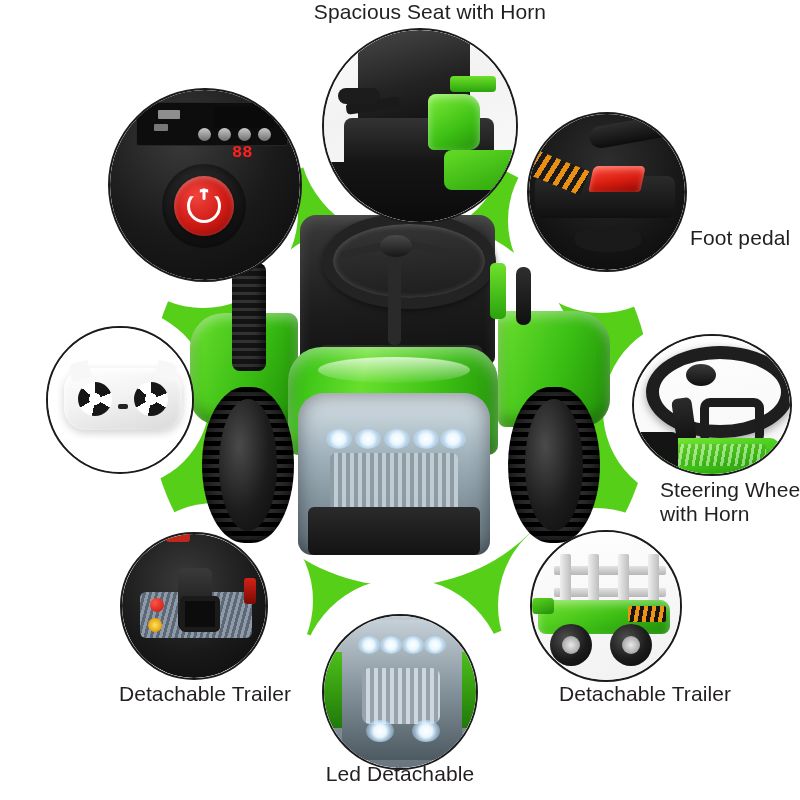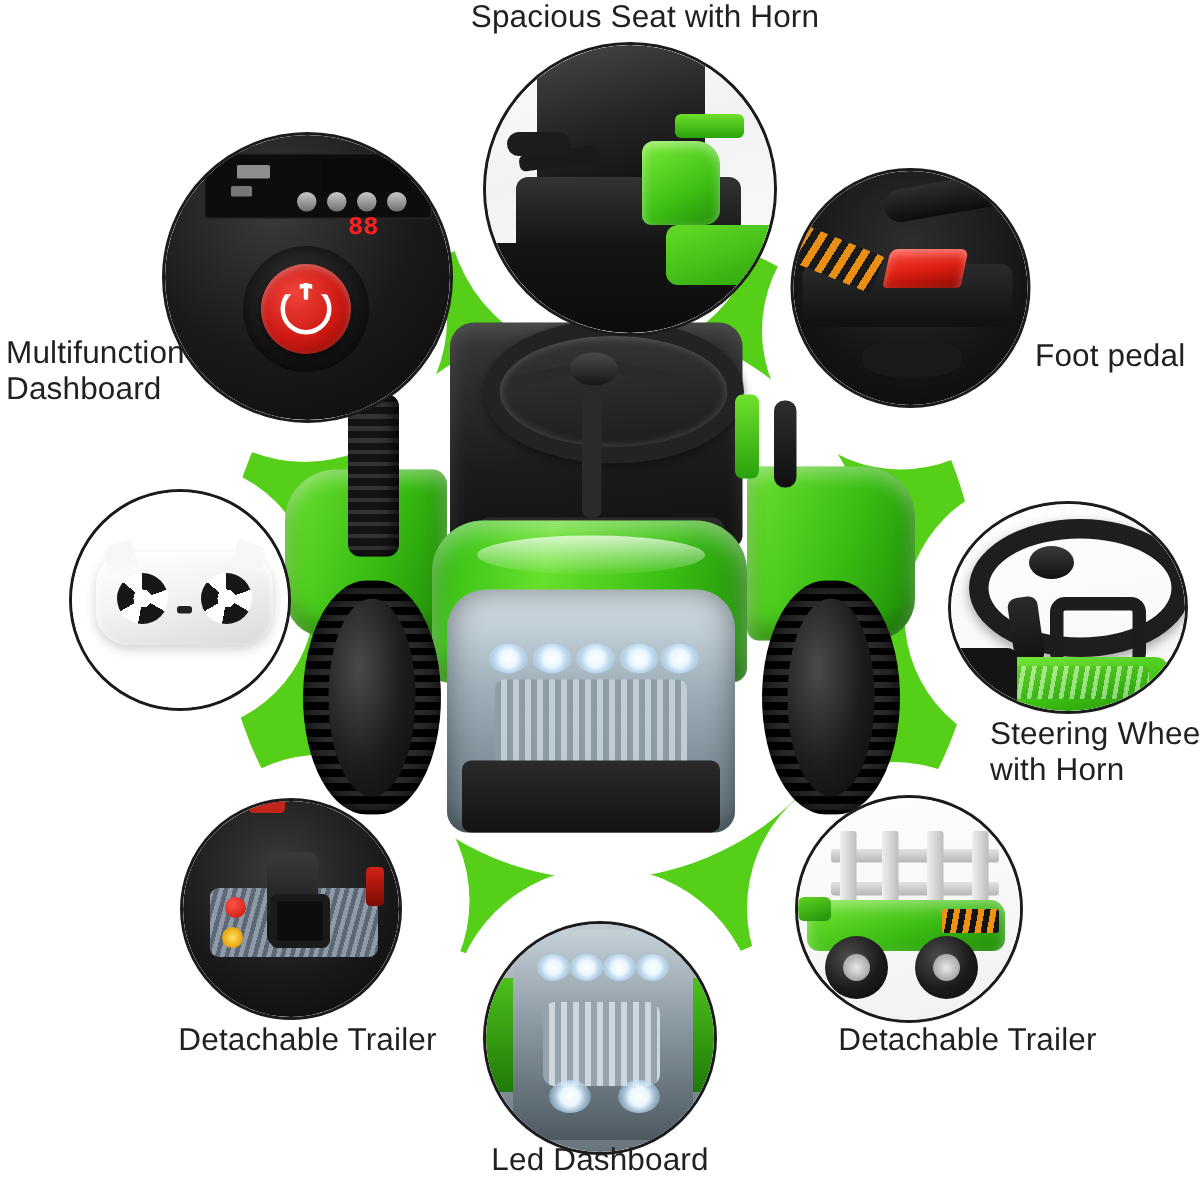--- a/index.html
+++ b/index.html
@@ -293,21 +293,20 @@
       <div class="dash-btn" style="left:88px;top:38px;width:13px;height:13px;"></div>
       <div class="dash-btn" style="left:108px;top:38px;width:13px;height:13px;"></div>
       <div class="dash-btn" style="left:128px;top:38px;width:13px;height:13px;"></div>
       <div class="dash-btn" style="left:148px;top:38px;width:13px;height:13px;"></div>
       <div class="power-btn" style="left:64px;top:86px;width:60px;height:60px;">
         <div class="power-glyph"></div>
       </div>
       <div style="position:absolute;left:52px;top:74px;width:84px;height:84px;border-radius:50%;box-shadow:inset 0 0 18px rgba(0,0,0,.85);"></div>
     </div>
   </div>
-  <div class="label" style="left: 4px; top: 224px; width: 175px; color: rgb(35, 31, 32);">Multifunction Dashboard</div>
 
   <div class="bubble" style="left:527px;top:112px;width:160px;height:160px;">
     <div class="bubble-inner">
       <div class="pedal-bg"></div>
       <div style="position:absolute;left:60px;top:6px;width:92px;height:22px;border-radius:14px;background:linear-gradient(180deg,#2e2e2e,#0d0d0d);transform:rotate(-10deg);"></div>
       <div class="pedal-plate" style="left:6px;top:62px;width:140px;height:42px;"></div>
       <div class="pedal-stripe" style="left:2px;top:46px;width:56px;height:26px;transform:rotate(22deg);"></div>
       <div class="pedal-red" style="left:62px;top:52px;width:52px;height:26px;transform:skewX(-12deg);"></div>
       <div class="pedal-post" style="left:46px;top:112px;width:66px;height:26px;"></div>
     </div>
@@ -387,15 +386,15 @@
       <div class="led" style="left:34px;top:20px;width:22px;height:18px;"></div>
       <div class="led" style="left:56px;top:20px;width:22px;height:18px;"></div>
       <div class="led" style="left:78px;top:20px;width:22px;height:18px;"></div>
       <div class="led" style="left:100px;top:20px;width:22px;height:18px;"></div>
       <div class="led" style="left:42px;top:104px;width:28px;height:22px;"></div>
       <div class="led" style="left:88px;top:104px;width:28px;height:22px;"></div>
       <div style="position:absolute;left:0px;top:36px;width:18px;height:76px;background:linear-gradient(180deg,#4dbf1a,#1f7a08);"></div>
       <div style="position:absolute;left:138px;top:36px;width:18px;height:76px;background:linear-gradient(180deg,#4dbf1a,#1f7a08);"></div>
     </div>
   </div>
-  <div class="label" style="left: 300px; top: 762px; width: 200px; text-align: center; color: rgb(35, 31, 32);">Led Dashboard</div>
+  <div class="label" style="left: 300px; top: 762px; width: 200px; text-align: center; color: rgb(35, 31, 32);">Led Detachable</div>
 
 </div>
 
 </body></html>

